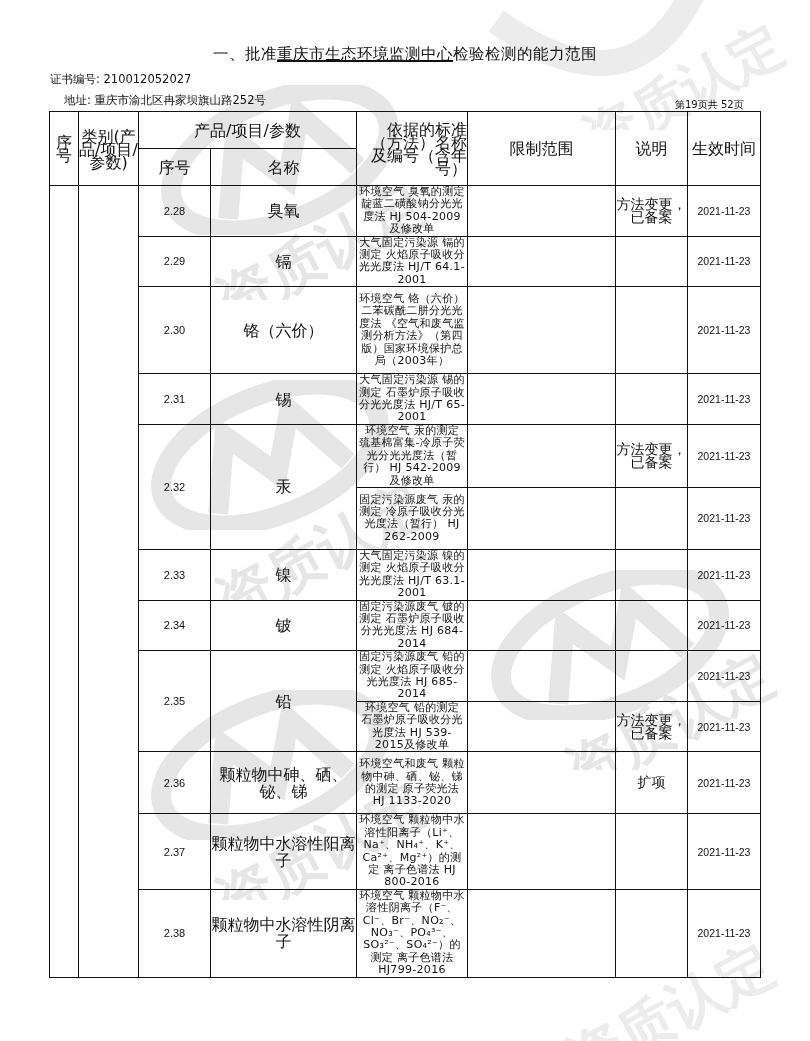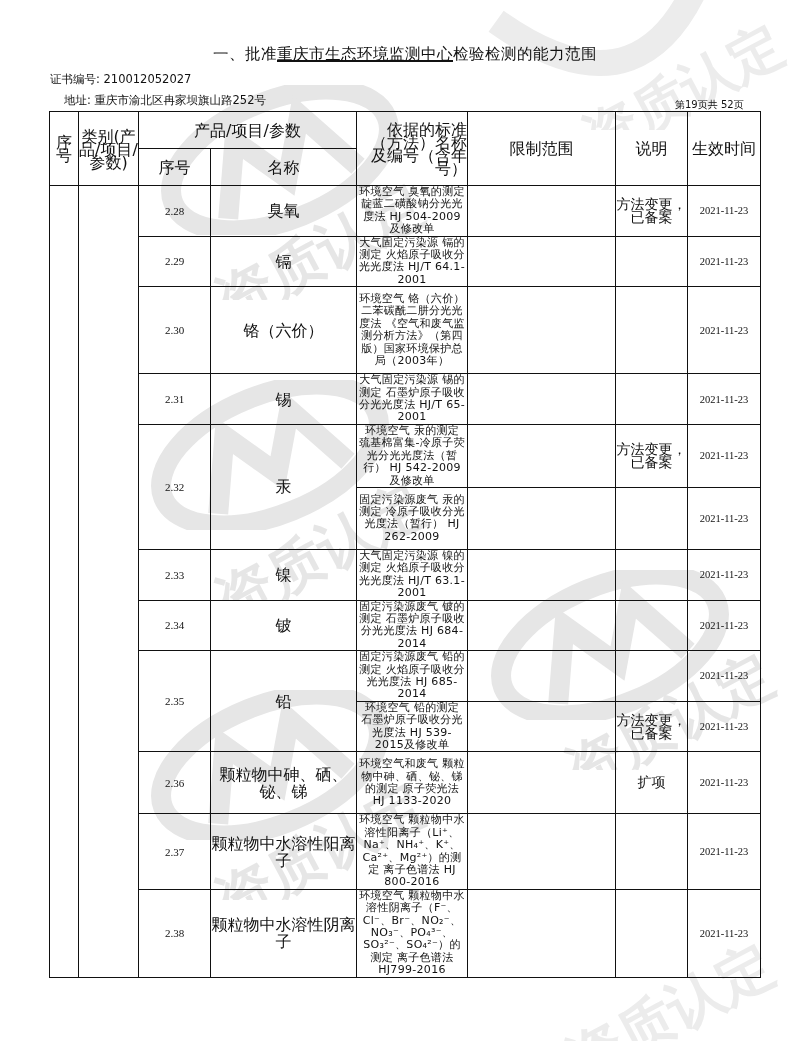--- a/index.html
+++ b/index.html
@@ -11,27 +11,27 @@
            font-size:15.5px; letter-spacing:0.5px; z-index:2; }
   .title .u { text-decoration:underline; text-decoration-thickness:2px; }
   .cert { position:absolute; top:72px; left:50px; font-size:11.5px; z-index:2; }
   .addr { position:absolute; top:93px; left:64px; font-size:11.5px; z-index:2; }
   .pageno { position:absolute; top:98px; left:675px; font-size:10px; z-index:2; }
   table.grid { position:absolute; top:111px; left:49px; border-collapse:collapse;
                table-layout:fixed; z-index:2; background:transparent; }
   table.grid td, table.grid th { border:1px solid #111; padding:0; text-align:center;
                vertical-align:middle; font-weight:normal; overflow:hidden; }
   th { font-size:16px; line-height:13px; }
-  td.no { font-family:Liberation Serif, serif; font-size:11px; }
+  td.no { font-family:Liberation Sans, sans-serif; font-size:11px; }
   td.name { font-size:16px; line-height:17px; }
   td.std { font-size:11px; line-height:12.4px; text-align:center; letter-spacing:0.3px;
            vertical-align:top; }
   td.std div { padding:0 1px; }
   td.note { font-size:14px; line-height:13px; }
-  td.date { font-family:Liberation Serif, serif; font-size:10.5px; }
+  td.date { font-family:Liberation Sans, sans-serif; font-size:10.5px; }
 </style>
 </head>
 <body>
 
 <div class="wm" style="left:470px;top:-40px;">
   <svg width="300" height="160" viewBox="0 0 300 160">
       <g transform="rotate(-20 150 80)" fill="none" stroke="#ececec" stroke-width="26">
         <path d="M40 20 Q150 180 270 20"></path>
       </g>
     </svg>

